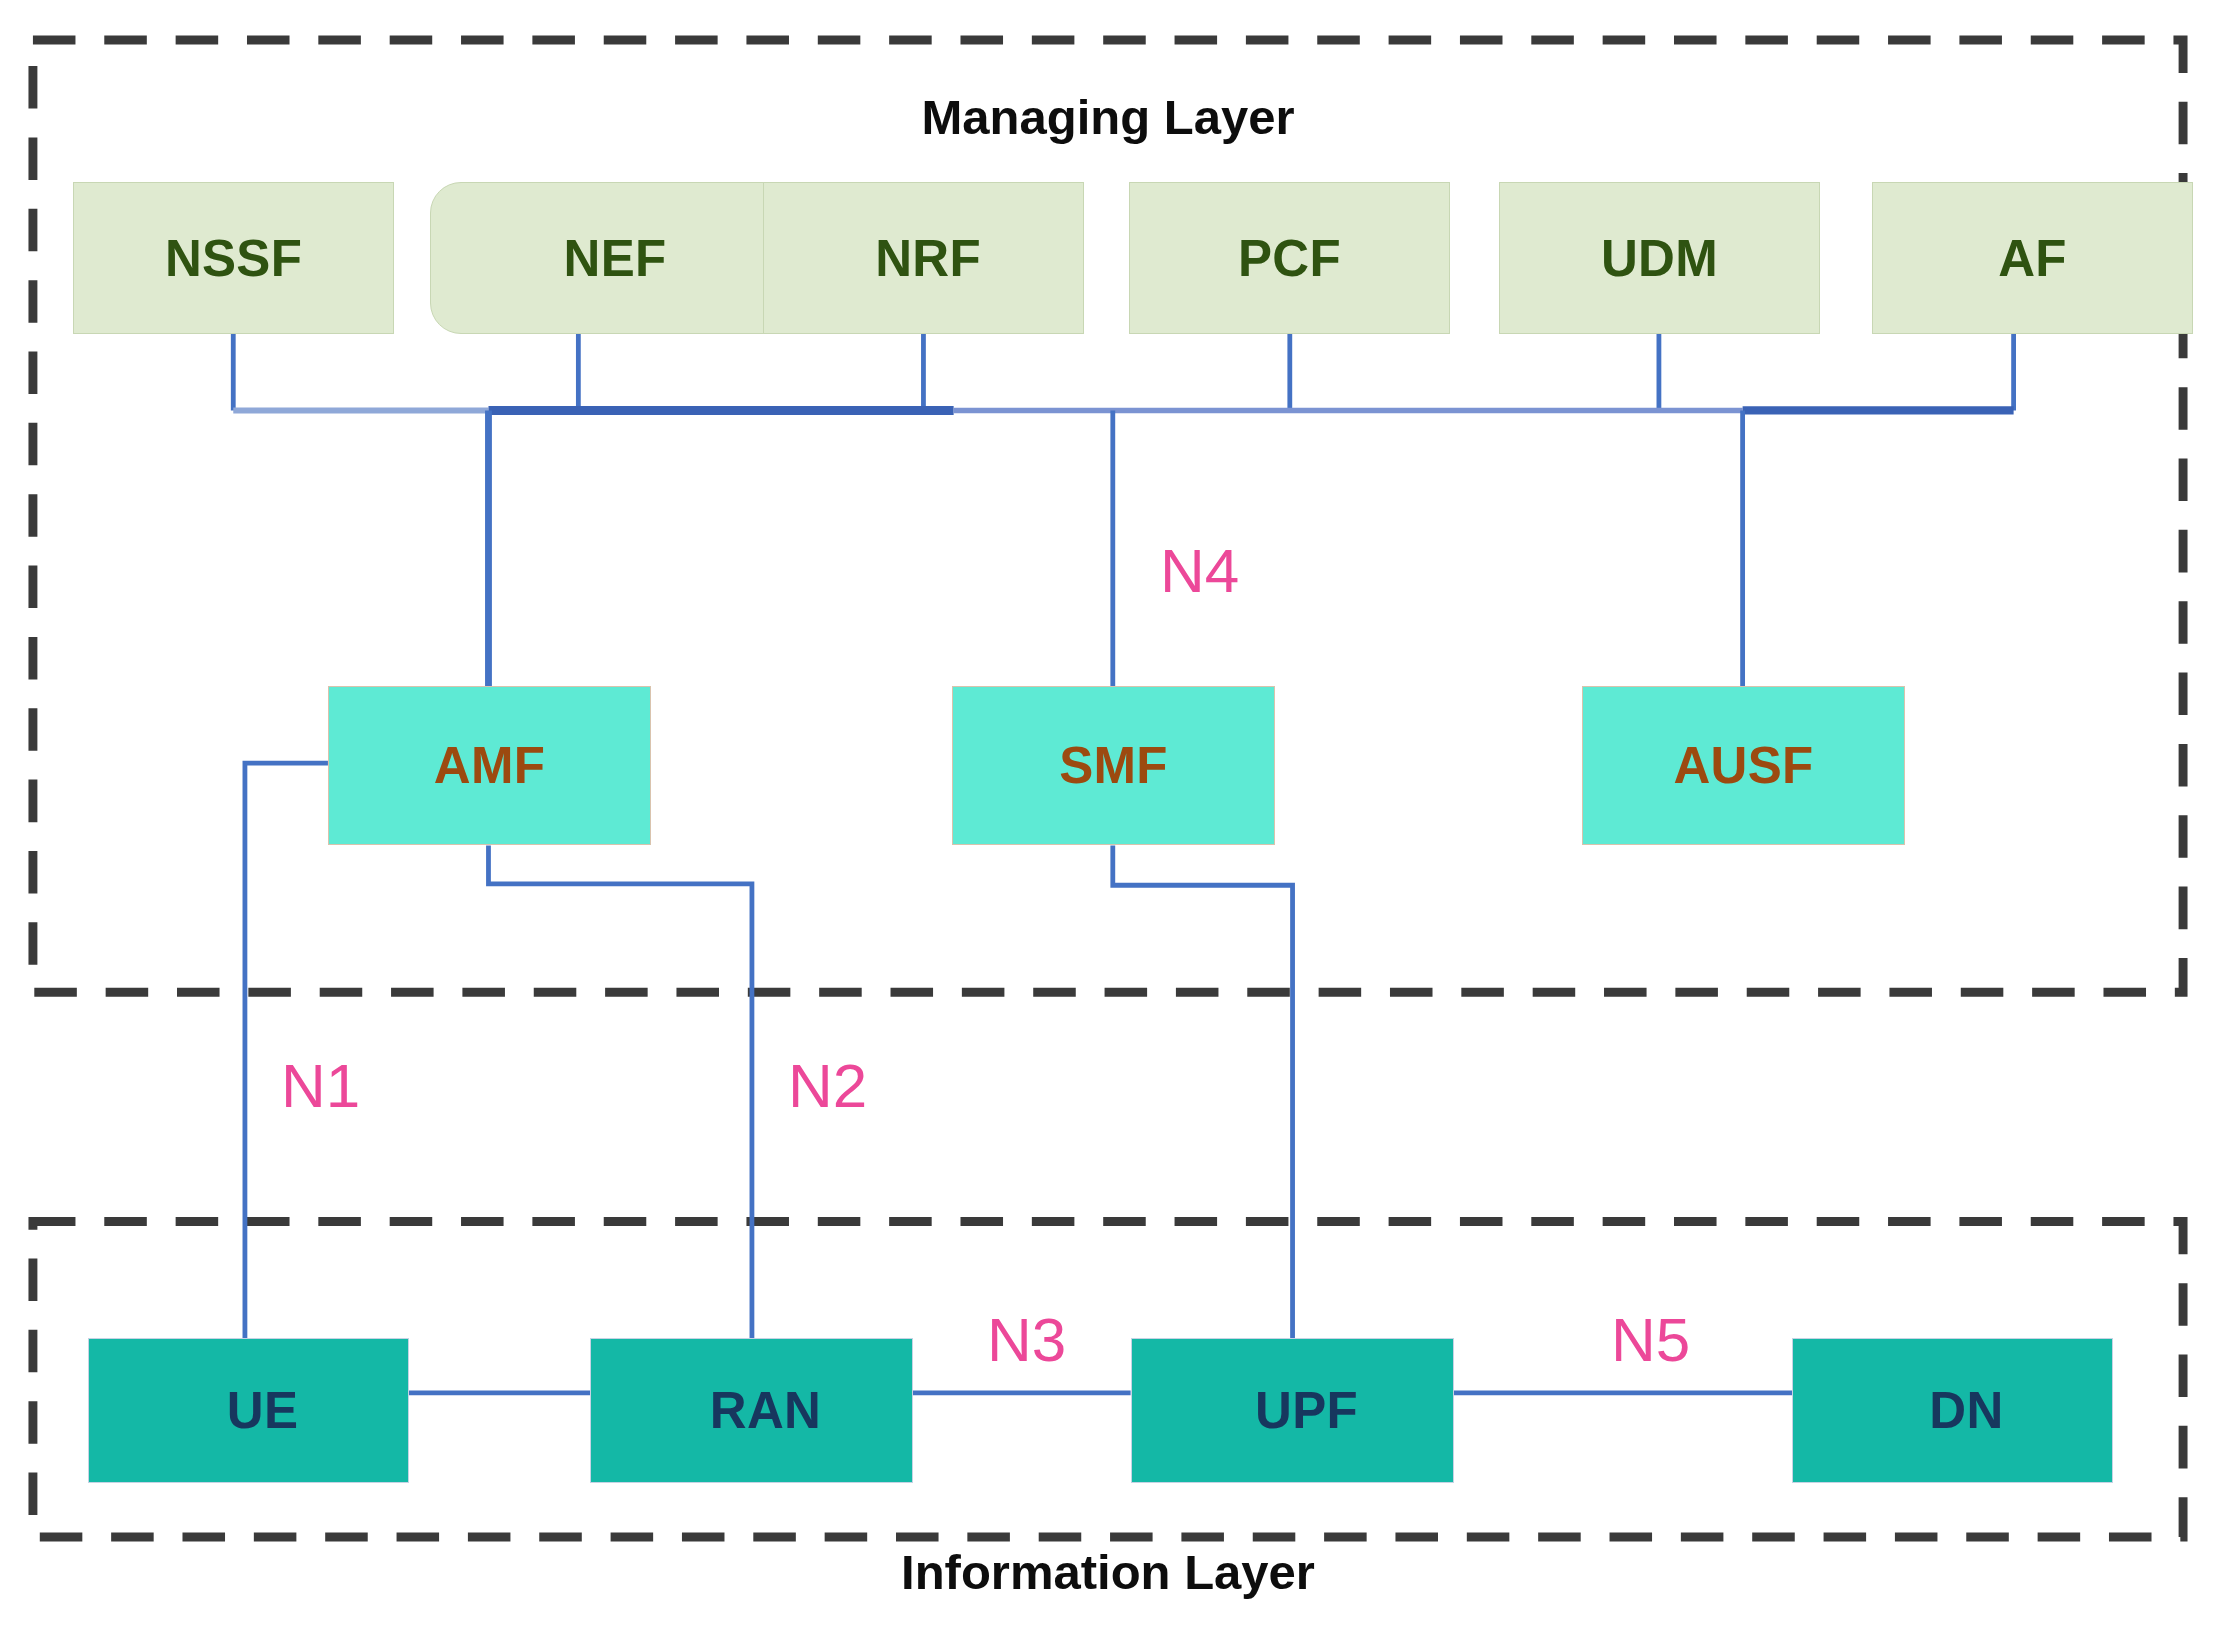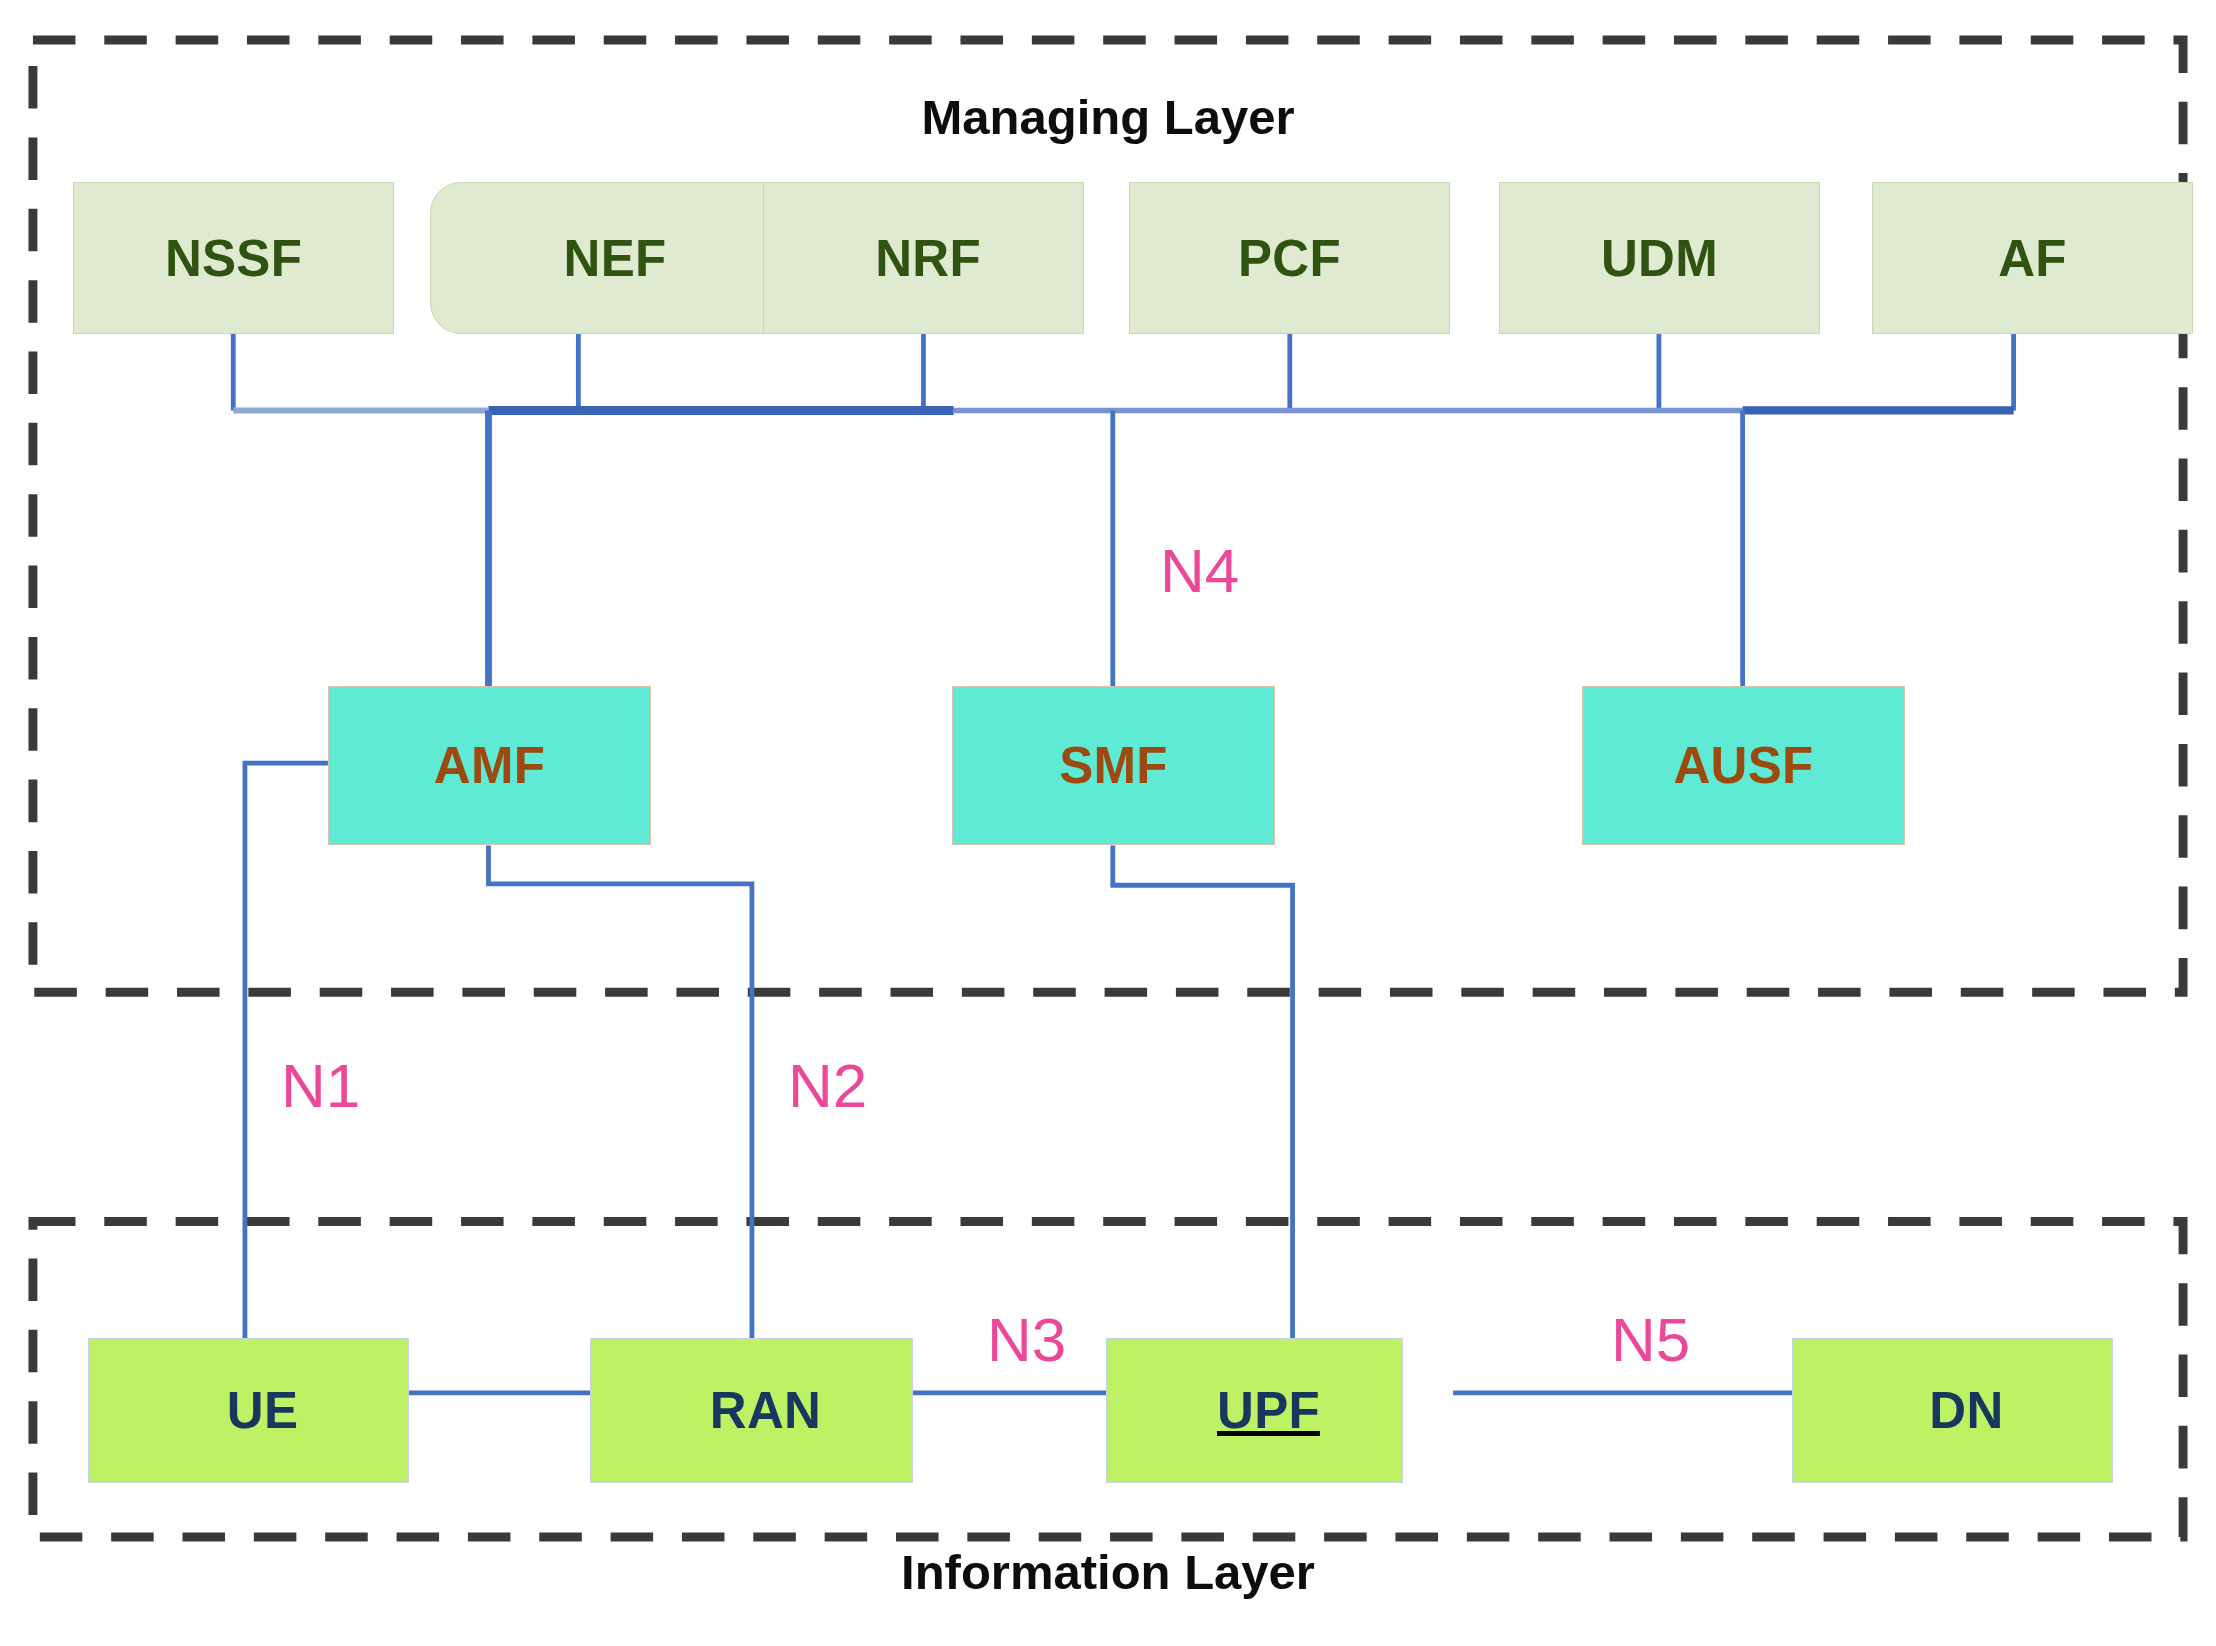--- a/index.html
+++ b/index.html
@@ -7,21 +7,21 @@
        font-family:"Liberation Sans",sans-serif;}
   #stage{position:relative;width:2216px;height:1647px;background:#fff;}
   svg#canvas{position:absolute;left:0;top:0;width:2216px;height:1647px;}
   .nodebox{position:absolute;display:flex;align-items:center;justify-content:center;
            box-sizing:border-box;}
   .nodebox .lbl{font-weight:bold;letter-spacing:0.3px;white-space:nowrap;}
   .green{background:#dfead0;border:1.4px solid #c8d7b4;}
   .green .lbl{color:#2f5311;font-size:51px;}
   .orange{background:#5eead4;border:1.4px solid #d9c3ad;}
   .orange .lbl{color:#9c4a10;font-size:51px;}
-  .blue{background:#bef264;border:1.4px solid #c6d3e4;padding-left:28px;}
+  .blue{background:#14b8a6;border:1.4px solid #c6d3e4;padding-left:28px;}
   .blue .lbl{color:#17375e;font-size:51px;}
   .layer-label{position:absolute;color:#0d0d0d;font-weight:bold;font-size:49px;
                white-space:nowrap;text-align:center;}
   .edge-label{position:absolute;color:#ec4899;font-size:62px;white-space:nowrap;}
 </style>
 </head>
 <body>
 
 <div id="stage">
 
@@ -101,21 +101,21 @@
   </div>
 
   <div class="nodebox blue" style="left:88px;top:1338px;width:321px;height:145px;">
     <span class="lbl">UE</span>
   </div>
 
   <div class="nodebox blue" style="left:590px;top:1338px;width:323px;height:145px;">
     <span class="lbl">RAN</span>
   </div>
 
-  <div class="nodebox blue" style="left:1106px;top:1338px;width:297px;height:145px;text-decoration:underline;">
+  <div class="nodebox blue" style="left:1131px;top:1338px;width:323px;height:145px;">
     <span class="lbl">UPF</span>
   </div>
 
   <div class="nodebox blue" style="left:1792px;top:1338px;width:321px;height:145px;">
     <span class="lbl">DN</span>
   </div>
 
   <div class="edge-label" style="left:281px;top:1050px;">N1</div>
 
   <div class="edge-label" style="left:788px;top:1050px;">N2</div>

